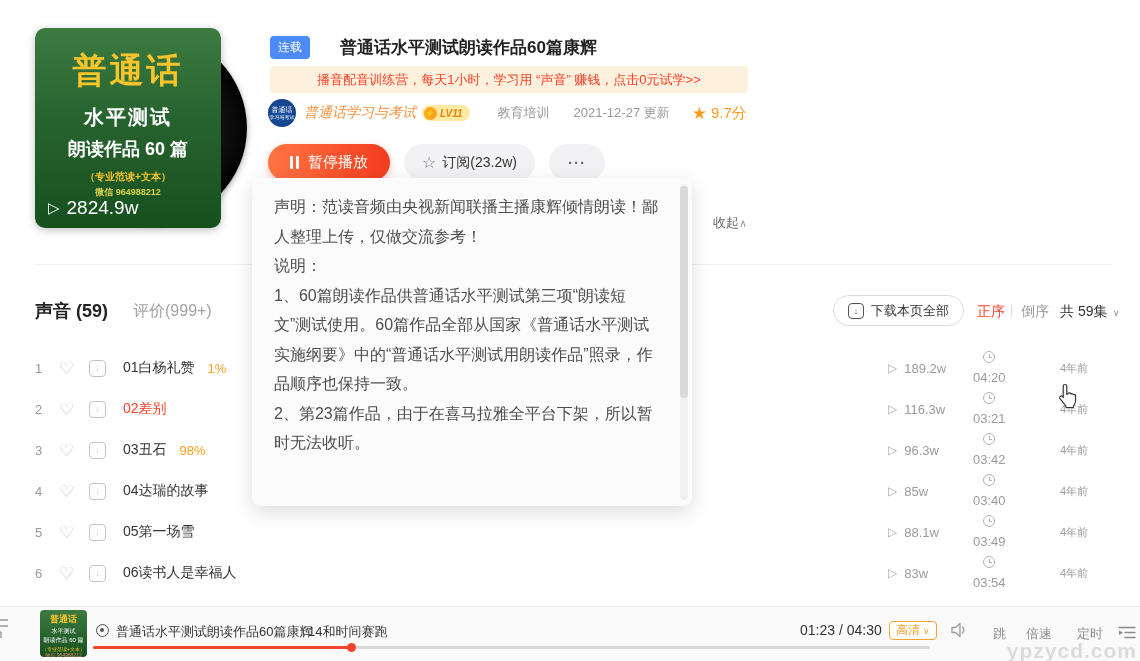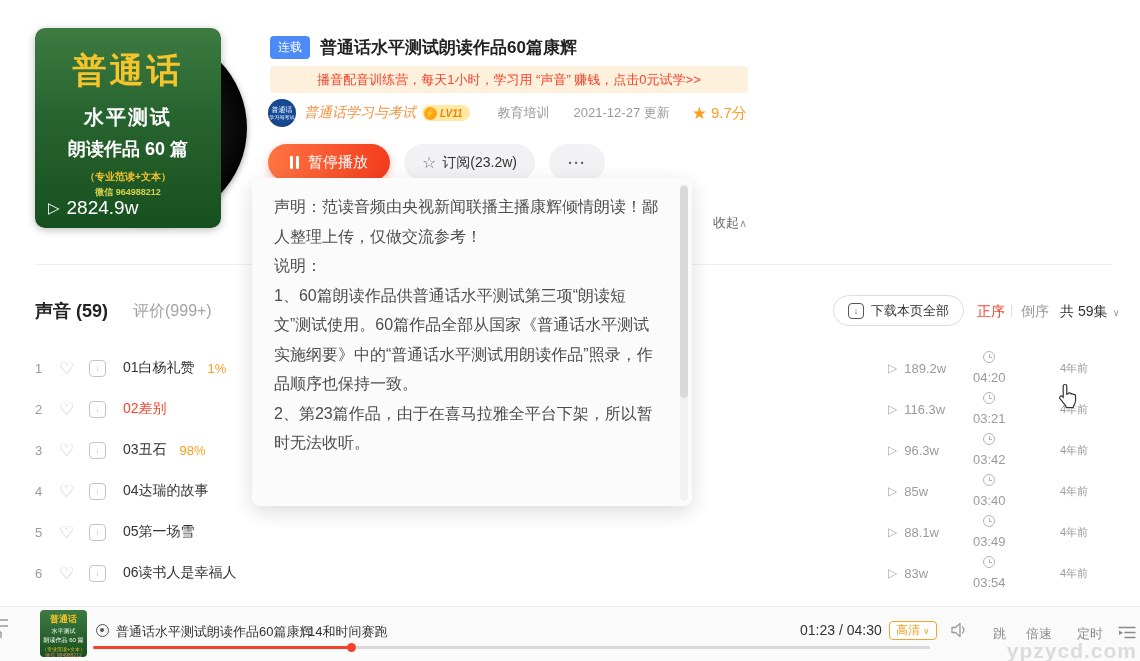--- a/index.html
+++ b/index.html
@@ -13,21 +13,21 @@
          background:linear-gradient(180deg,#3d7b41 0%,#27632f 45%,#17501f 100%);
          text-align:center;color:#fff;box-shadow:0 2px 8px rgba(0,0,0,.25);}
   .c1{margin-top:20px;font-size:34px;font-weight:bold;color:#f6c52c;letter-spacing:3px;}
   .c2{margin-top:10px;font-size:20px;font-weight:bold;letter-spacing:2px;}
   .c3{margin-top:6px;font-size:18px;font-weight:bold;}
   .c4{margin-top:9px;font-size:10px;color:#f6c52c;font-weight:bold;}
   .c5{margin-top:2px;font-size:9px;color:#d9d24e;font-weight:bold;}
   .c-play{position:absolute;left:13px;bottom:9px;font-size:19px;display:flex;align-items:center;gap:7px;}
   .c-tri{font-size:15px;}
   
-  .title-row{position:absolute;left:270px;top:36px;display:flex;align-items:center;}
+  .title-row{position:absolute;left:270px;top:36px;display:flex;align-items:center;gap:20px;}
   .serial{background:#4c8af8;color:#fff;font-size:12px;padding:3px 8px;border-radius:4px;}
   .page-title{margin-left:10px;font-size:17px;font-weight:bold;color:#222;}
   .promo{position:absolute;left:270px;top:66px;width:478px;height:27px;line-height:27px;
          background:#fdf0dc;border-radius:4px;text-align:center;font-size:13px;color:#f5432b;cursor:pointer;}
   .pub-row{position:absolute;left:268px;top:98px;height:30px;display:flex;align-items:center;font-size:13px;}
   .avatar{width:28px;height:28px;border-radius:50%;background:radial-gradient(circle,#1d55a8,#123c7e);
           color:#fff;display:flex;flex-direction:column;align-items:center;justify-content:center;flex:none;}
   .a1{font-size:7px;line-height:8px;} .a2{font-size:5px;line-height:6px;}
   .pub-name{margin-left:8px;color:#f5913e;font-size:14px;font-style:italic;}
   .lv{margin-left:6px;background:#ffe9a3;border-radius:9px;height:16px;display:flex;align-items:center;padding:0 7px 0 2px;}

